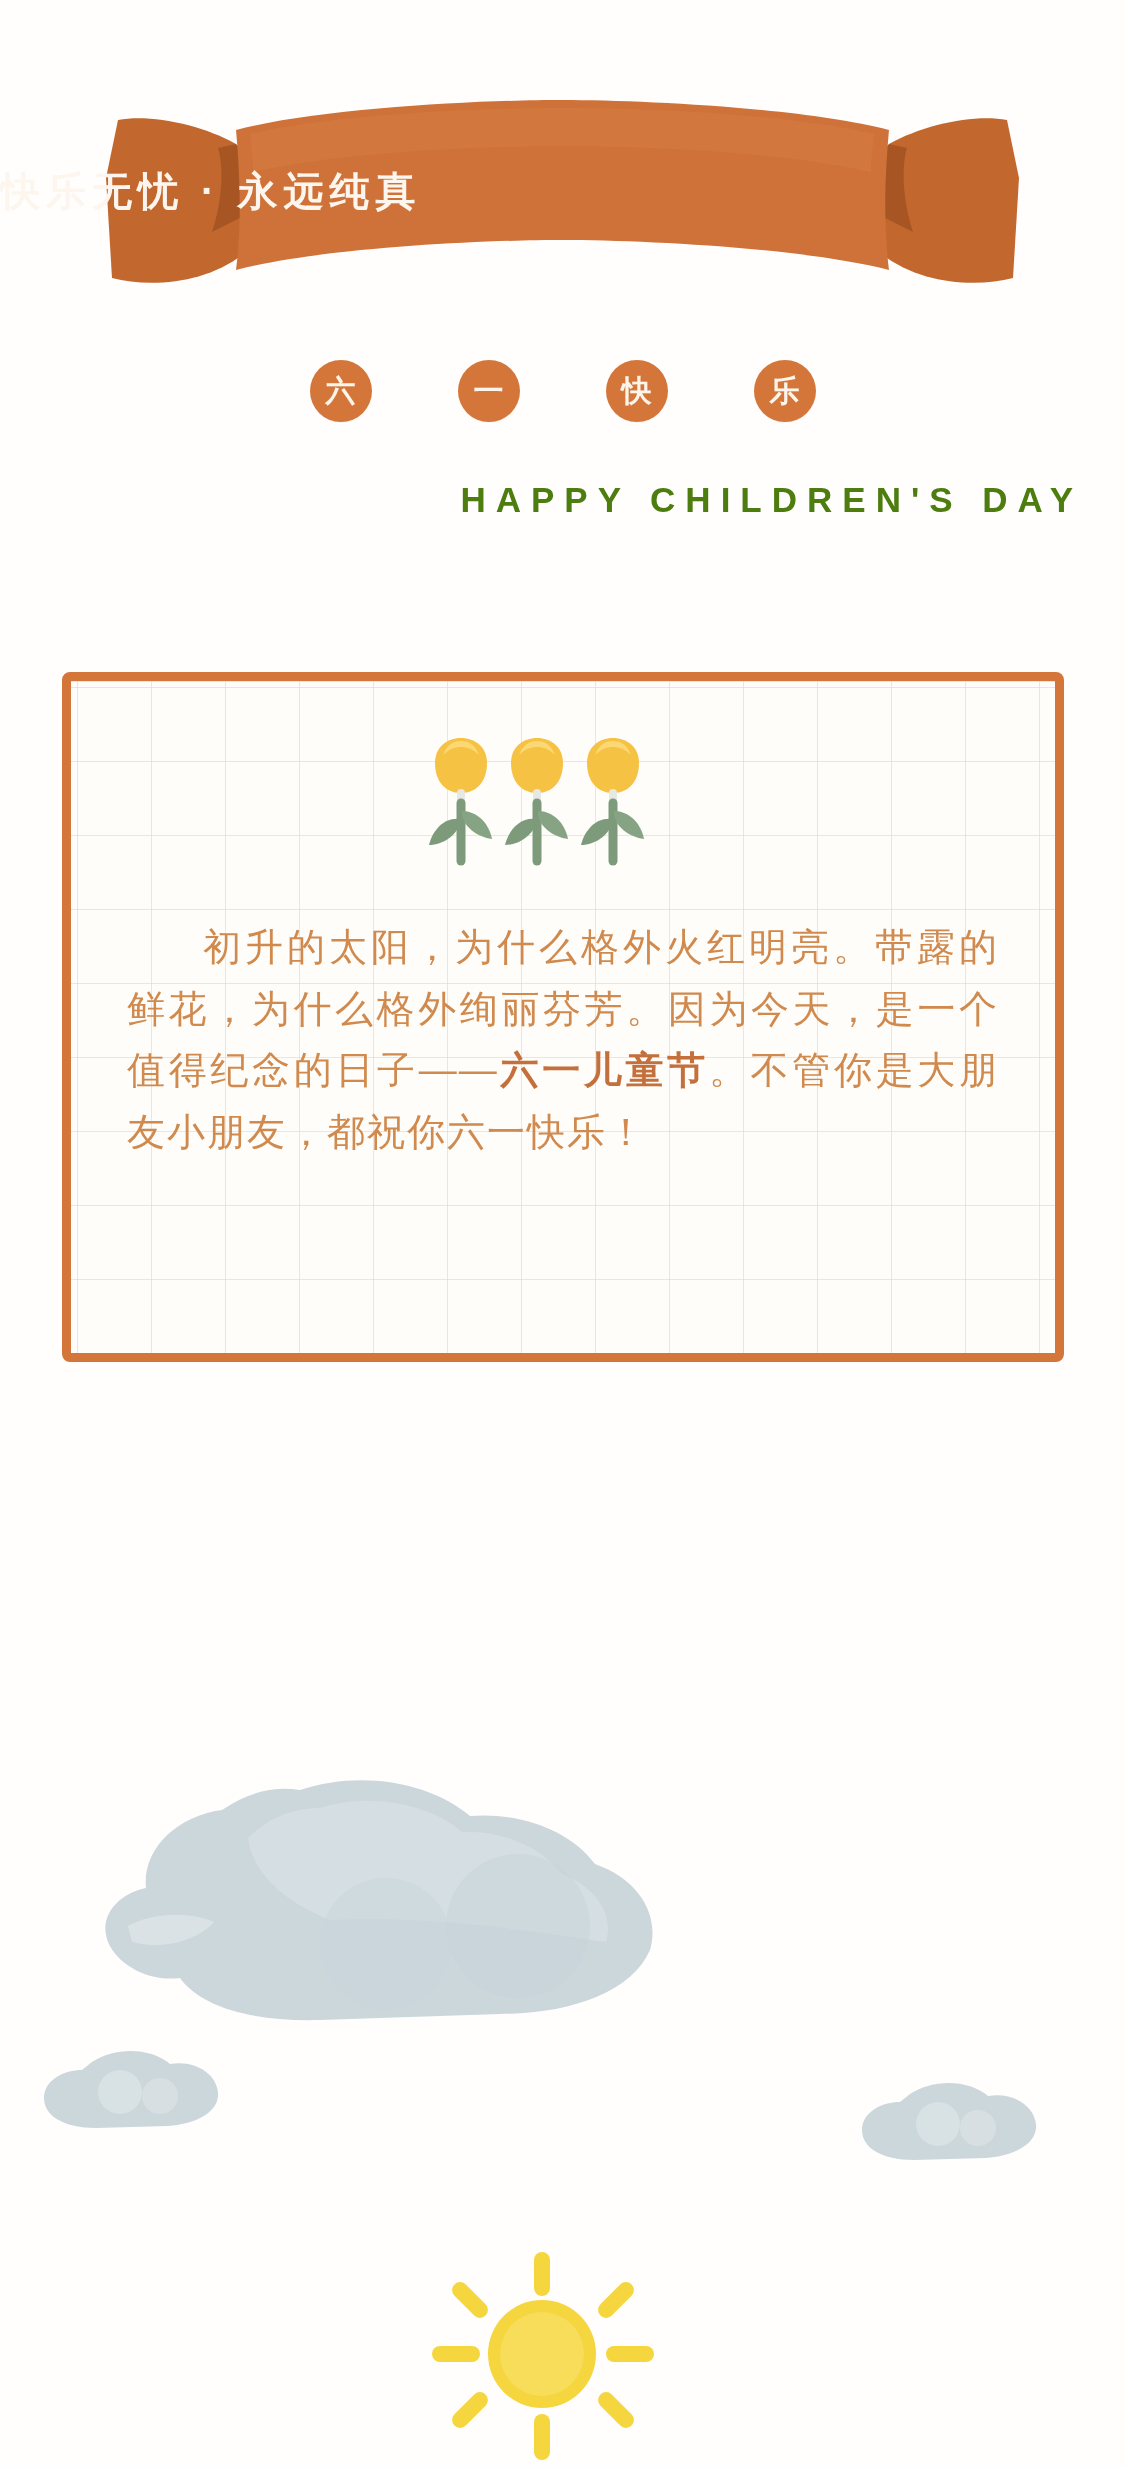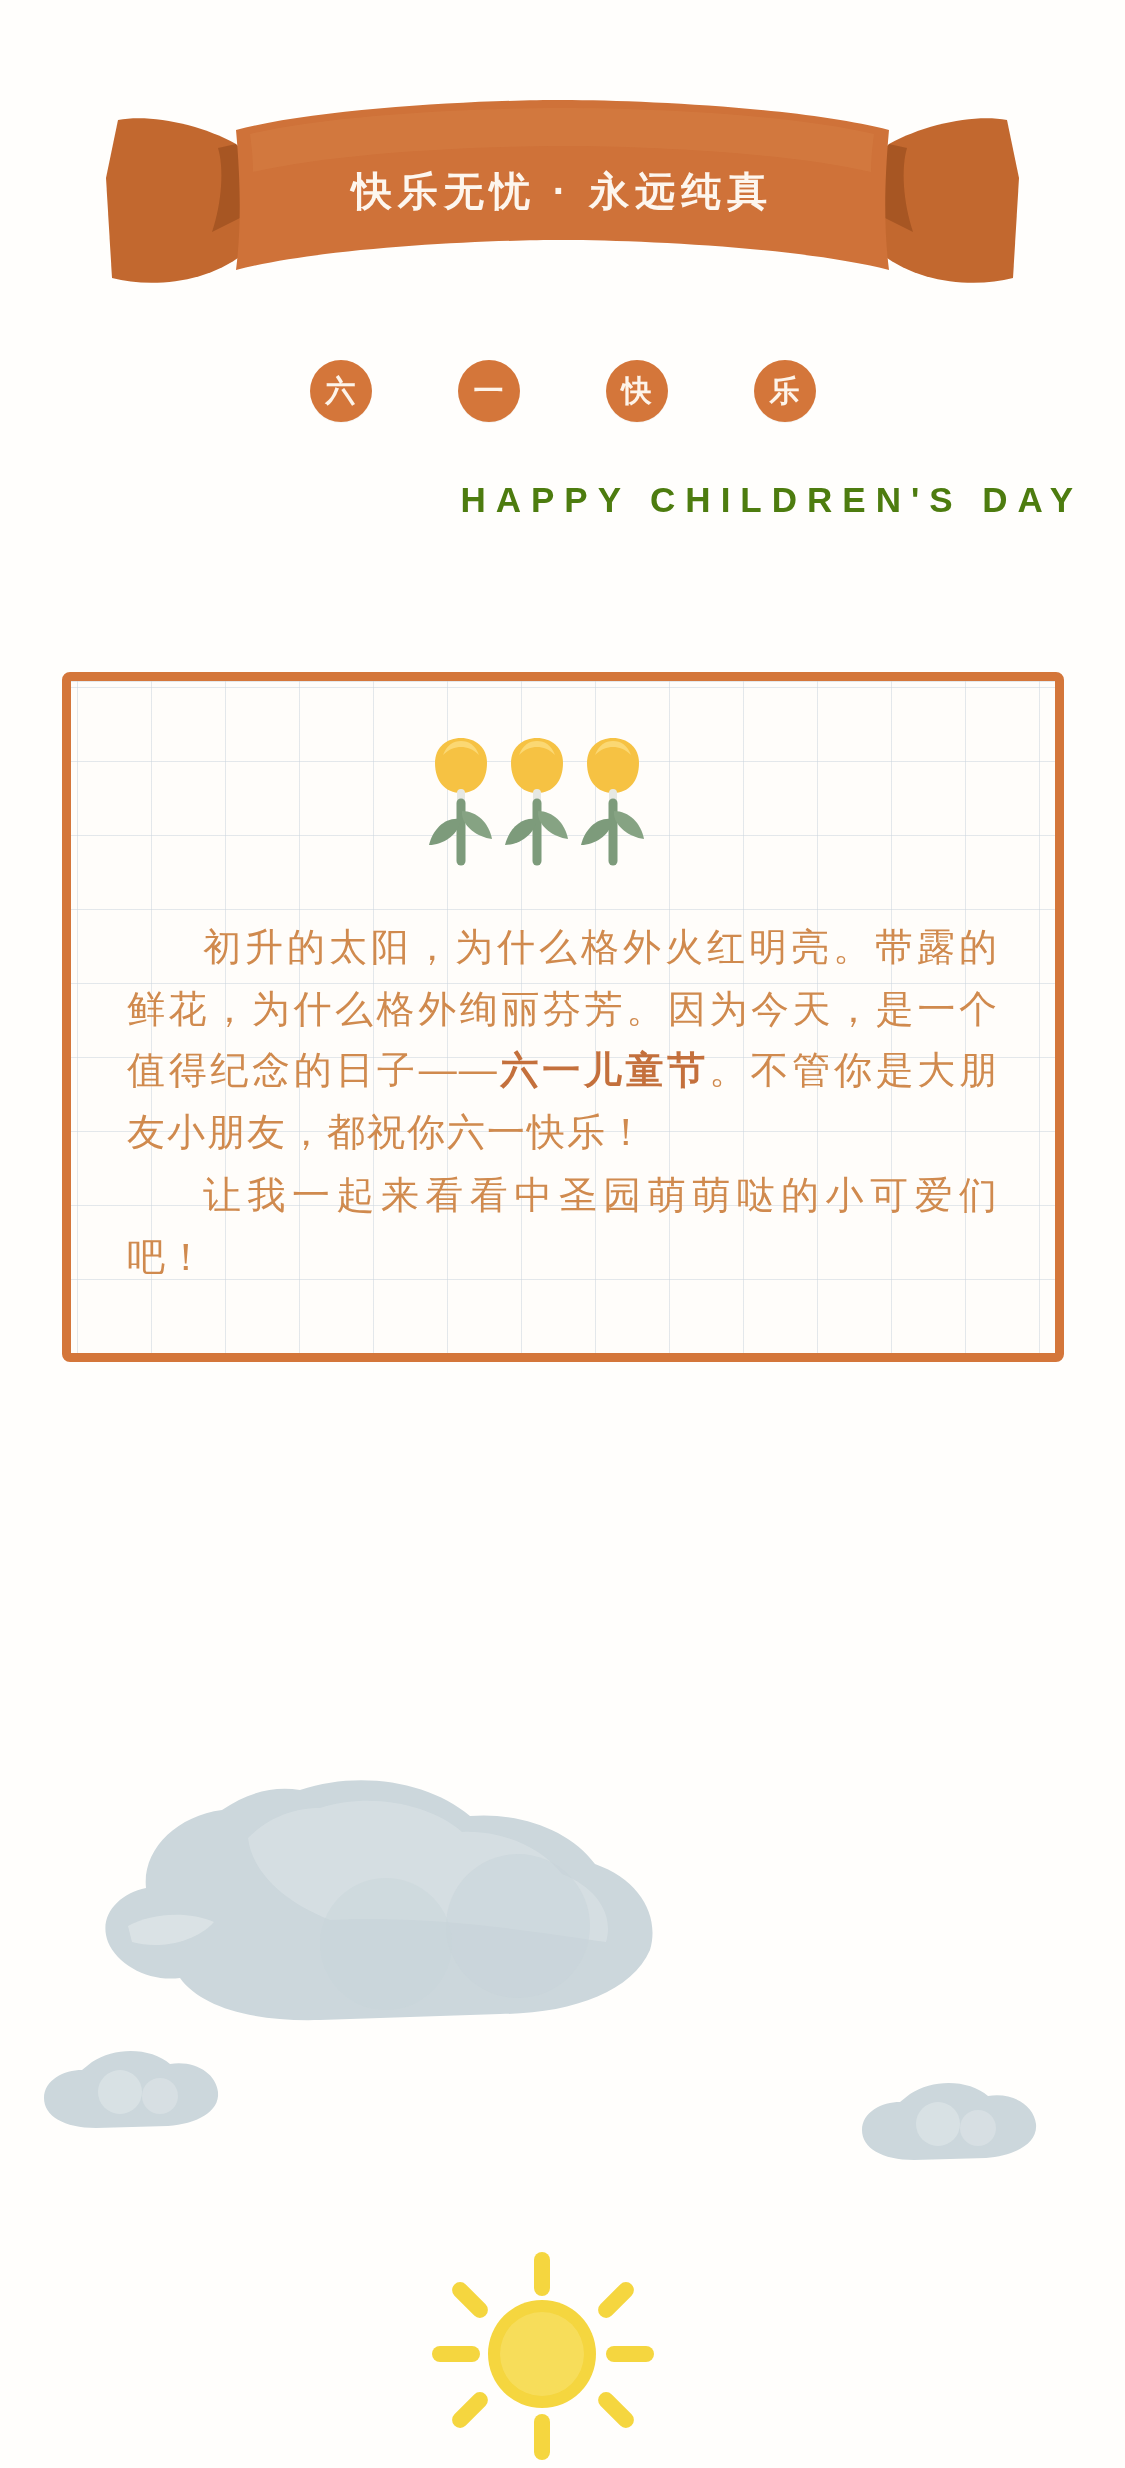--- a/index.html
+++ b/index.html
@@ -22,21 +22,20 @@
     position: absolute;
     left: 0; top: 52px;
     width: 1125px;
     height: 250px;
   }
   .banner-svg { display: block; width: 1125px; height: 250px; }
   .banner-text {
     position: absolute;
     left: 0; top: 112px;
     width: 1125px;
-    text-align: center;
     font-size: 40px;
     font-weight: bold;
     letter-spacing: 6px;
     color: #fdf6ee;
     font-family: "Liberation Sans", sans-serif;
   }
 
   
   .badges {
     position: absolute;
@@ -177,23 +176,20 @@
         <rect x="44" y="56" width="8" height="16" rx="4" fill="#e6e8e3"></rect>
         <path d="M48 70 C48 92 48 110 48 128" stroke="#7d9b7b" stroke-width="9" fill="none" stroke-linecap="round"></path>
         <path d="M47 86 C32 84 20 96 16 112 C30 112 44 102 47 90 Z" fill="#7d9b7b"></path>
         <path d="M49 78 C64 78 76 90 79 106 C64 104 51 94 49 82 Z" fill="#86a383"></path>
       </g>
     </svg>
 
     <div class="card-text">
       <p>
         <span>初升的太阳，为什么格外火红明亮。带露的鲜花，为什么格外绚丽芬芳。因为今天，是一个值得纪念的日子——</span><b>六一儿童节</b><span>。不管你是大朋友小朋友，都祝你六一快乐！</span>
-      </p>
-      <p>
-        <span>让我一起来看看中圣园萌萌哒的小可爱们吧！</span>
       </p>
     </div>
   </div>
 
   <div class="scene">
     <svg viewBox="0 0 1125 738">
       <g>
         <path d="M300 60 C360 40 430 52 470 86 C520 82 570 100 595 134
                  C640 150 660 186 650 220 C632 262 570 284 500 284
                  L320 290 C250 292 200 276 180 248

